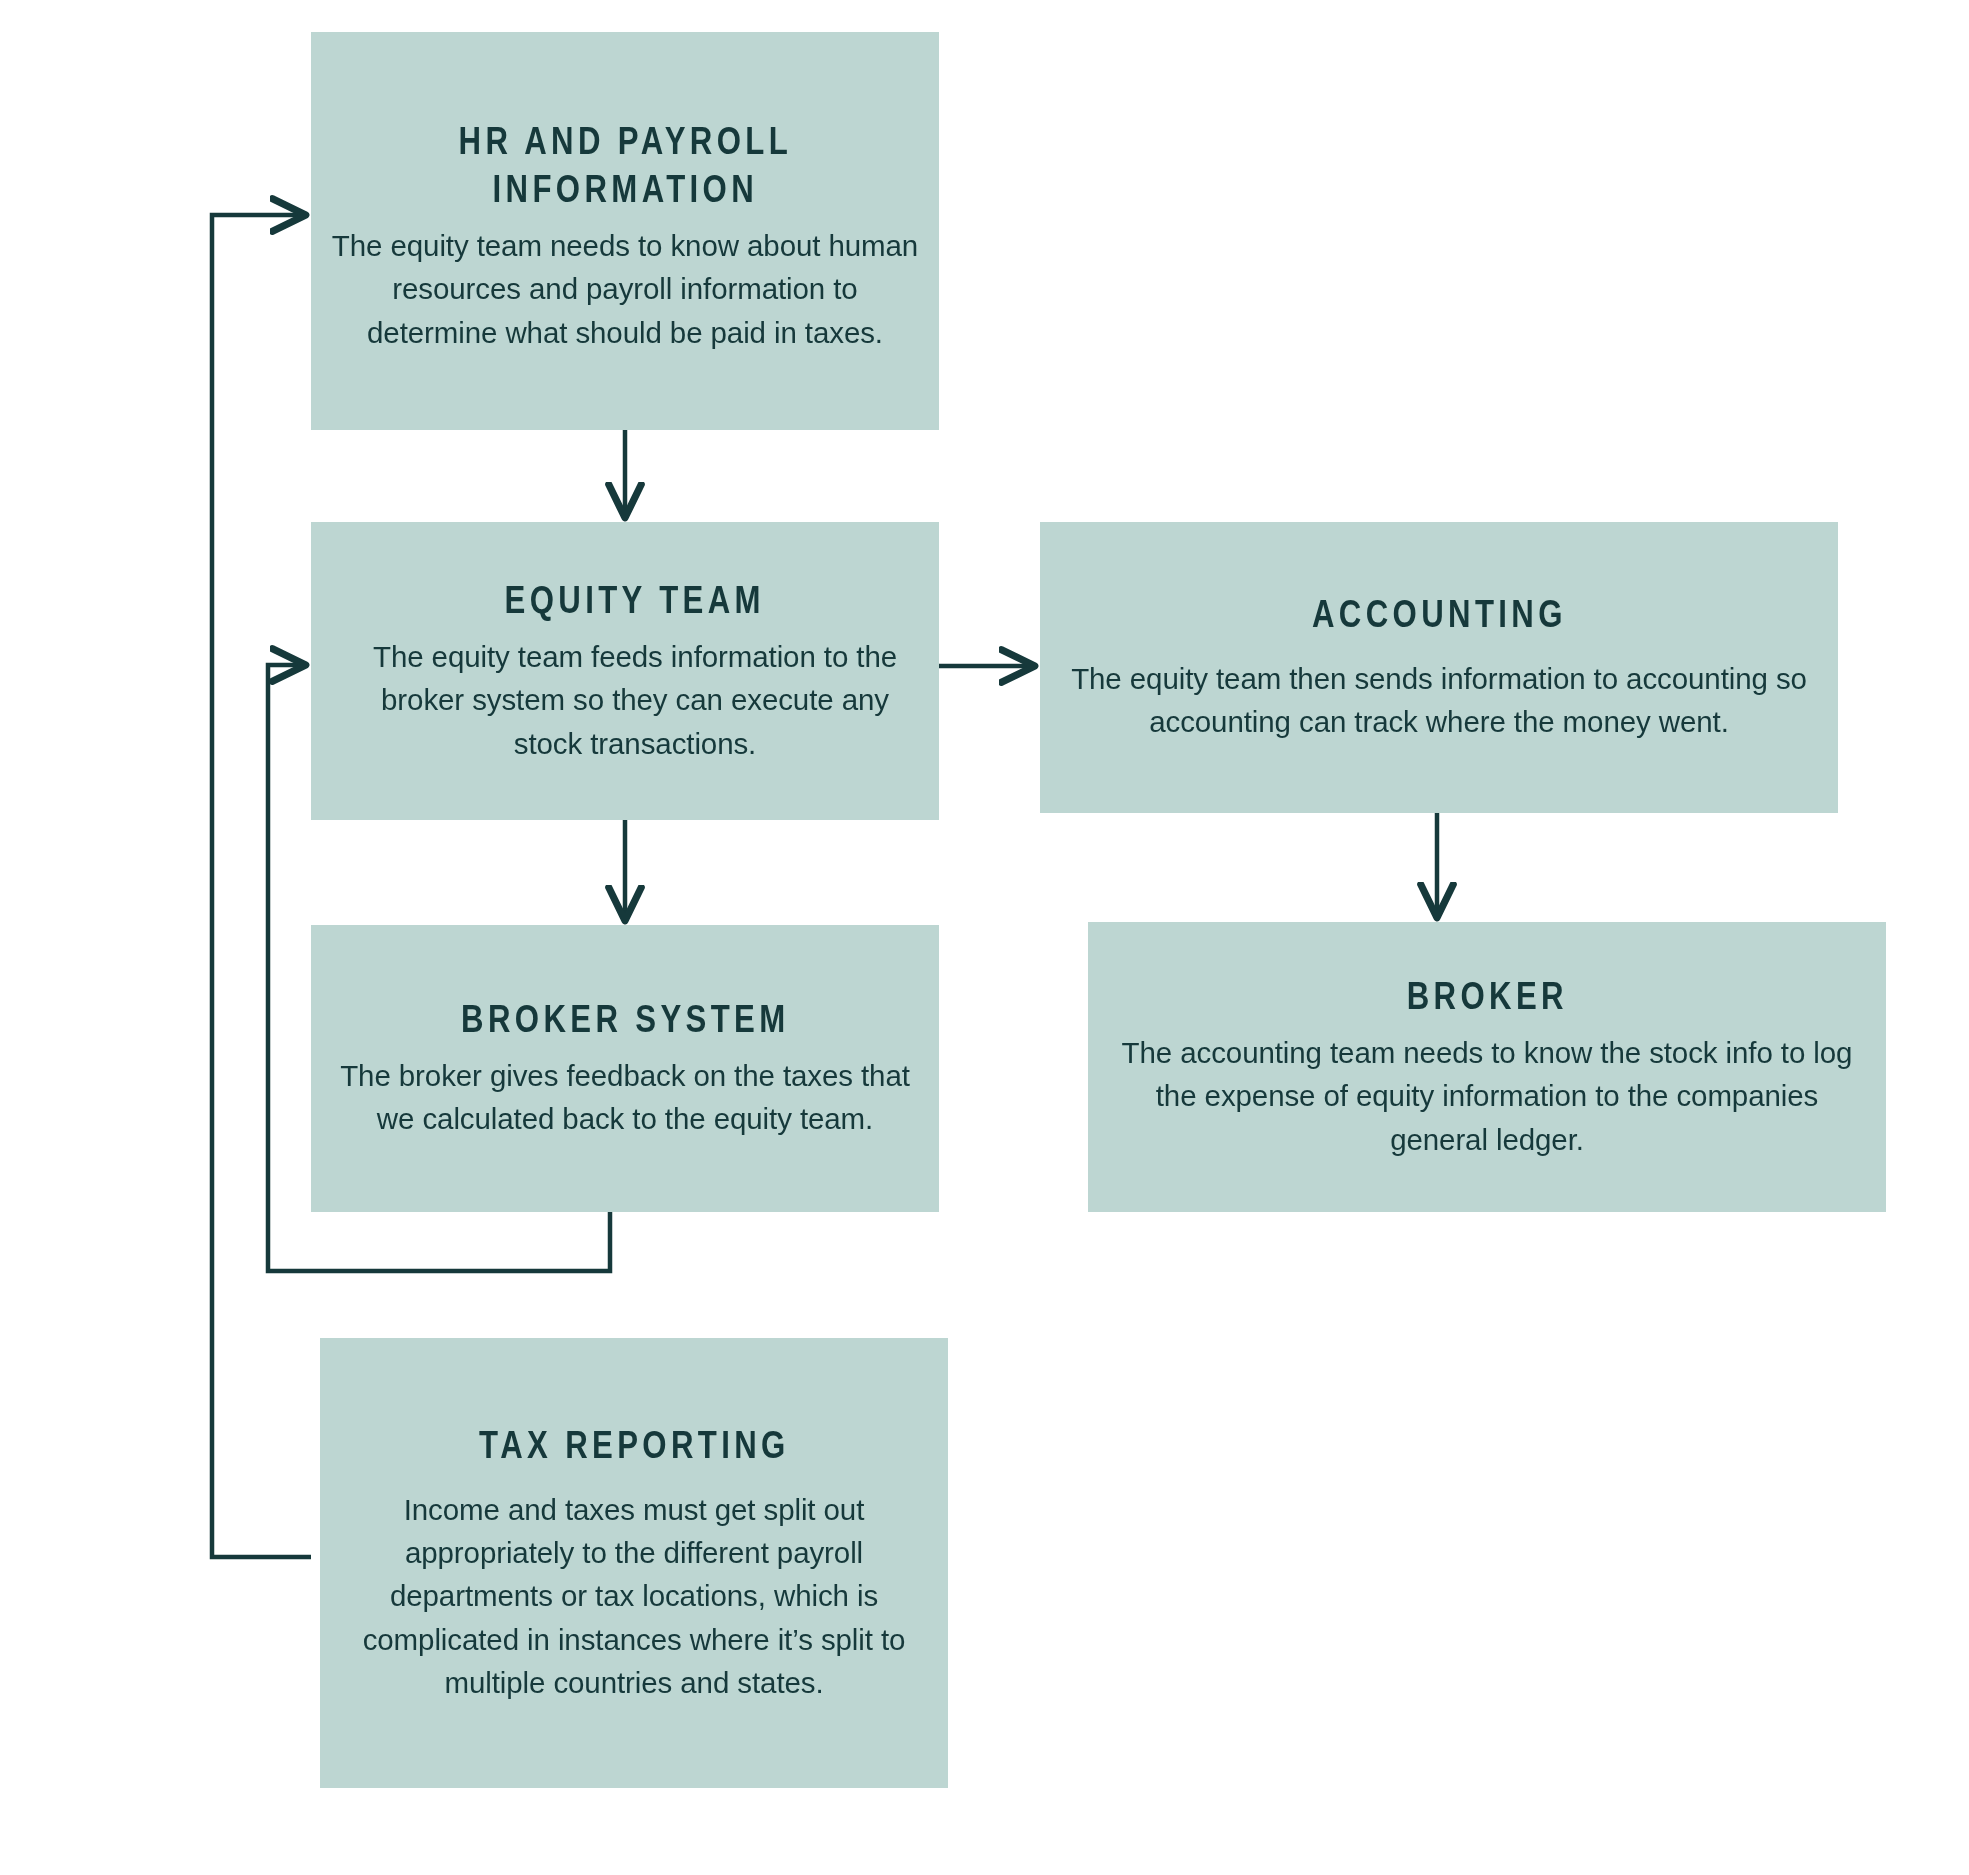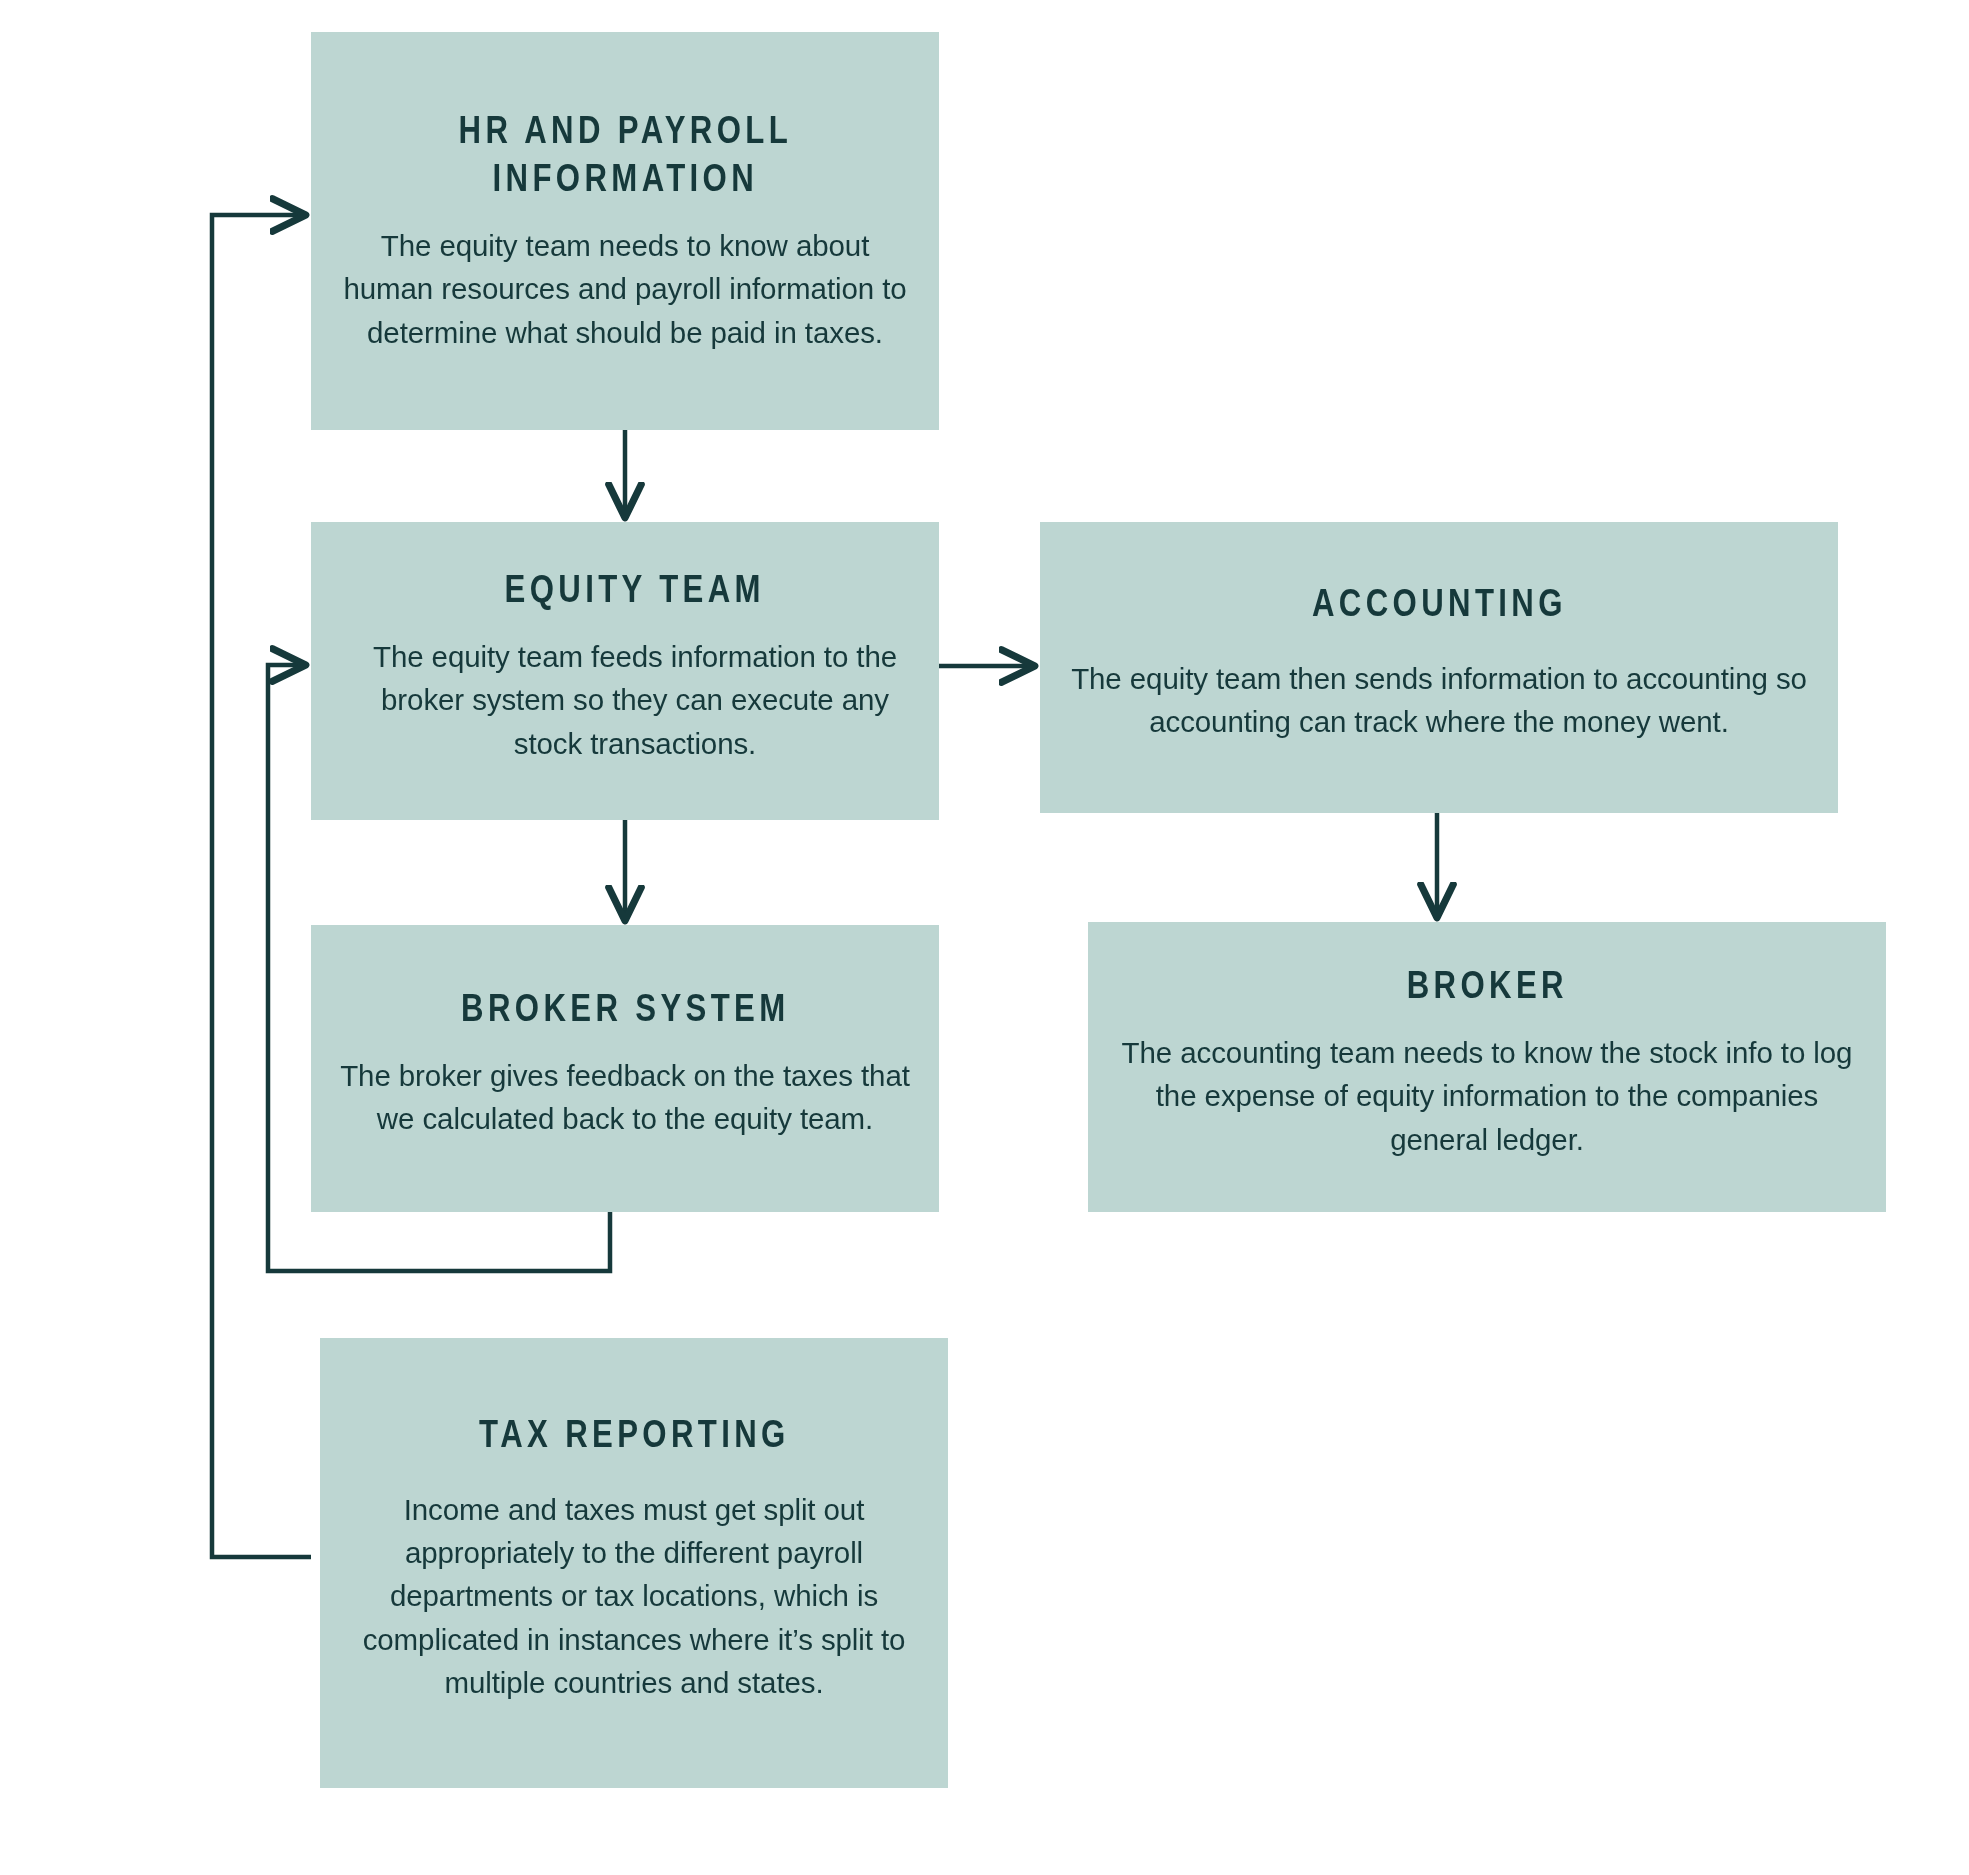--- a/index.html
+++ b/index.html
@@ -59,21 +59,21 @@
     white-space: pre-line;
     margin: 0 0 10px 0;
   }
 
   .node-body {
     color: #16393b;
     font-family: "Liberation Sans", sans-serif;
     font-size: 29.5px;
     line-height: 1.47;
     letter-spacing: -0.1px;
-    margin: 11px;
+    margin: 0;
     white-space: pre-line;
   }
 
   
   #node-hr          { left: 311px; top: 32px;   width: 628px; height: 398px; }
   #node-equity      { left: 311px; top: 522px;  width: 628px; height: 298px; padding-left: 38px; }
   #node-accounting  { left: 1040px; top: 522px; width: 798px; height: 291px; gap: 8px; }
   #node-broker-sys  { left: 311px; top: 925px;  width: 628px; height: 287px; }
   #node-broker      { left: 1088px; top: 922px; width: 798px; height: 290px; }
   #node-tax         { left: 320px; top: 1338px; width: 628px; height: 450px; }

